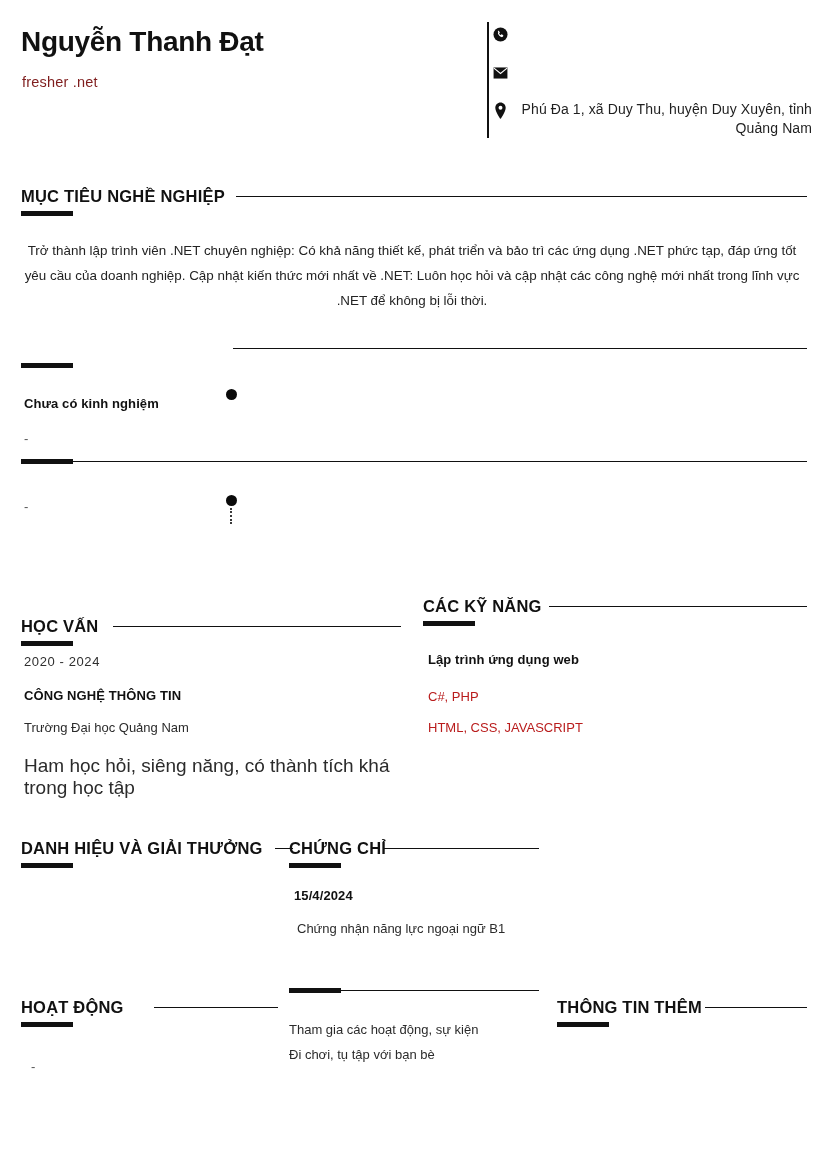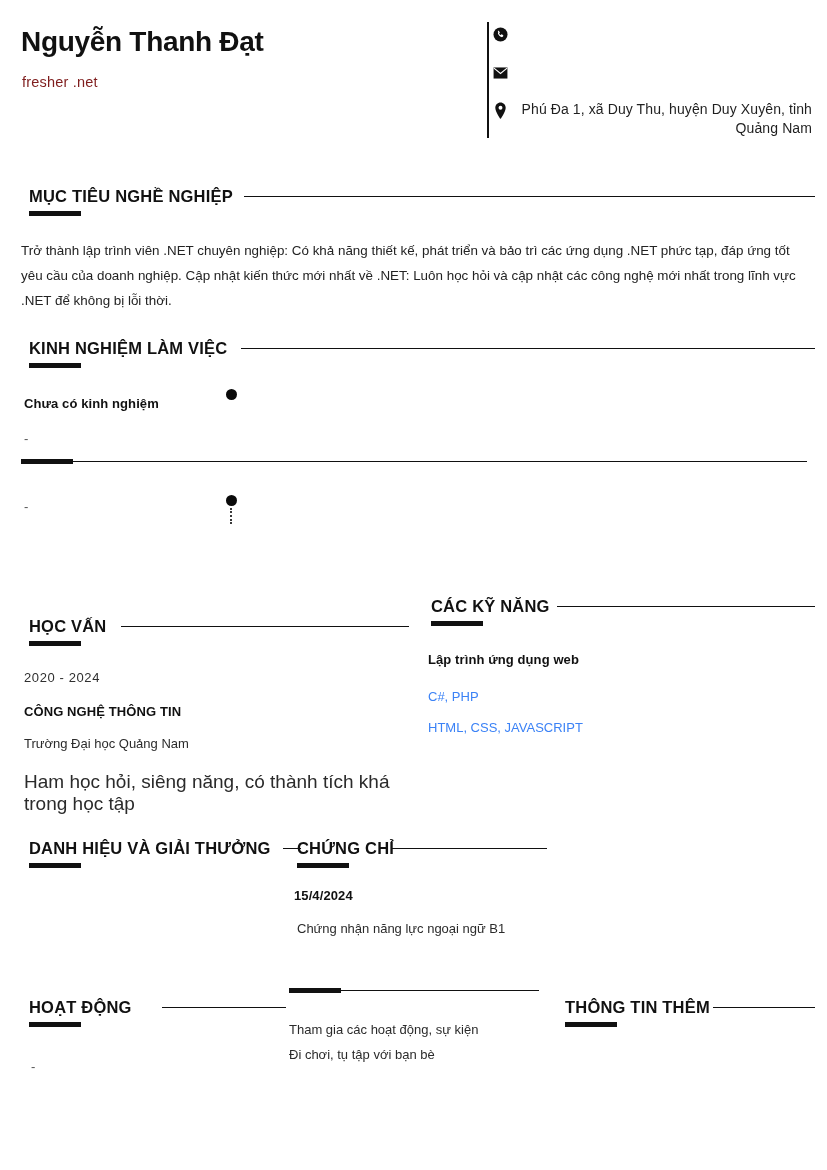--- a/index.html
+++ b/index.html
@@ -52,38 +52,38 @@
   .c-text {
     display: block; margin-left: 26px;
     font-size: 14px; line-height: 19px; color: #1f1f1f;
     min-height: 17px; letter-spacing: 0.1px; text-align: right;
   }
   .c-text.redacted { color: transparent; }
 
   
   .sec { position: absolute; }
 
-  .sec-head { position: relative; height: 34px; margin-left: 8px; }
+  .sec-head { position: relative; height: 34px; }
 
   .sec-title {
     position: absolute; left: 0; top: 0;
     font-size: 16.5px; font-weight: bold; letter-spacing: 0.2px;
     color: #111111; white-space: nowrap; line-height: 20px;
   }
   .sec-line {
     position: absolute; top: 10px; height: 1.4px; background: #111111;
   }
   .sec-bar {
     position: absolute; left: 0; top: 25px;
     width: 52px; height: 4.5px; background: #111111;
   }
 
   
   .para {
-    font-size: 13.4px; line-height: 25px; color: #232323; text-align: left;
+    font-size: 13.4px; line-height: 25px; color: #232323; text-align: center;
   }
 
   .blk-title {
     font-size: 13px; font-weight: bold; color: #111111; letter-spacing: 0.1px;
   }
   .blk-sub { font-size: 13px; color: #2b2b2b; }
   .blk-date { font-size: 13px; color: #2f2f2f; letter-spacing: 0.6px; }
   .blk-note { font-size: 19px; color: #2b2b2b; }
 
   .dash { font-size: 13px; color: #555; }
@@ -93,21 +93,21 @@
     position: absolute; width: 11px; height: 11px; border-radius: 50%;
     background: #0a0a0a;
   }
   .tl-dotted {
     position: absolute; width: 0; border-left: 2px dotted #3a3a3a;
   }
 
   .divider { position: absolute; height: 1.4px; background: #111111; }
   .divider-bar { position: absolute; height: 4.5px; background: #111111; }
 
-  .skill-line { font-size: 13px; line-height: 21px; color: #3b82f6; }
+  .skill-line { font-size: 13px; line-height: 21px; color: #b91c1c; }
   .act-line { font-size: 13px; line-height: 25px; color: #2b2b2b; }
 </style>
 </head>
 <body>
 
 <div class="page">
 
   <div class="header">
 
     <div class="name">Nguyễn Thanh Đạt</div>
@@ -154,21 +154,20 @@
     <div class="sec-head">
       <div class="sec-title">MỤC TIÊU NGHỀ NGHIỆP</div>
       <div class="sec-line" style="left:215px; width:571px;"></div>
       <div class="sec-bar"></div>
     </div>
     <div class="para" style="margin-top:18px; width:782px;">Trở thành lập trình viên .NET chuyên nghiệp: Có khả năng thiết kế, phát triển và bảo trì các ứng dụng .NET phức tạp, đáp ứng tốt yêu cầu của doanh nghiệp. Cập nhật kiến thức mới nhất về .NET: Luôn học hỏi và cập nhật các công nghệ mới nhất trong lĩnh vực .NET để không bị lỗi thời.</div>
   </div>
 
   <div class="sec" style="left:21px; top:338px; width:786px;">
     <div class="sec-head">
-      <div class="sec-title">KINH NGHIỆM LÀM VIỆC</div>
       <div class="sec-line" style="left:212px; width:574px;"></div>
       <div class="sec-bar"></div>
     </div>
   </div>
 
   <div style="position:absolute; left:24px; top:396px;">
     <div class="blk-title">Chưa có kinh nghiệm</div>
     <div class="dash" style="margin-top:20px;">-</div>
   </div>
   <div class="tl-dot" style="left:226px; top:389px;"></div>
@@ -183,21 +182,21 @@
   <div class="tl-dot" style="left:226px; top:495px;"></div>
   <div class="tl-dotted" style="left:230px; top:508px; height:16px;"></div>
 
   <div class="sec" style="left:21px; top:616px; width:380px;">
     <div class="sec-head">
       <div class="sec-title">HỌC VẤN</div>
       <div class="sec-line" style="left:92px; width:288px;"></div>
       <div class="sec-bar"></div>
     </div>
 
-    <div style="margin-top:20px; margin-left:3px;">
+    <div style="margin-top:4px; margin-left:3px;">
       <div class="blk-date">2020  -  2024</div>
       <div class="blk-title" style="margin-top:19px;">CÔNG NGHỆ THÔNG TIN</div>
       <div class="blk-sub" style="margin-top:17px;">Trường Đại học Quảng Nam</div>
       <div class="blk-note" style="margin-top:20px;">Ham học hỏi, siêng năng, có thành tích khá trong học tập</div>
     </div>
   </div>
 
   <div class="sec" style="left:423px; top:596px; width:384px;">
     <div class="sec-head">
       <div class="sec-title">CÁC KỸ NĂNG</div>

